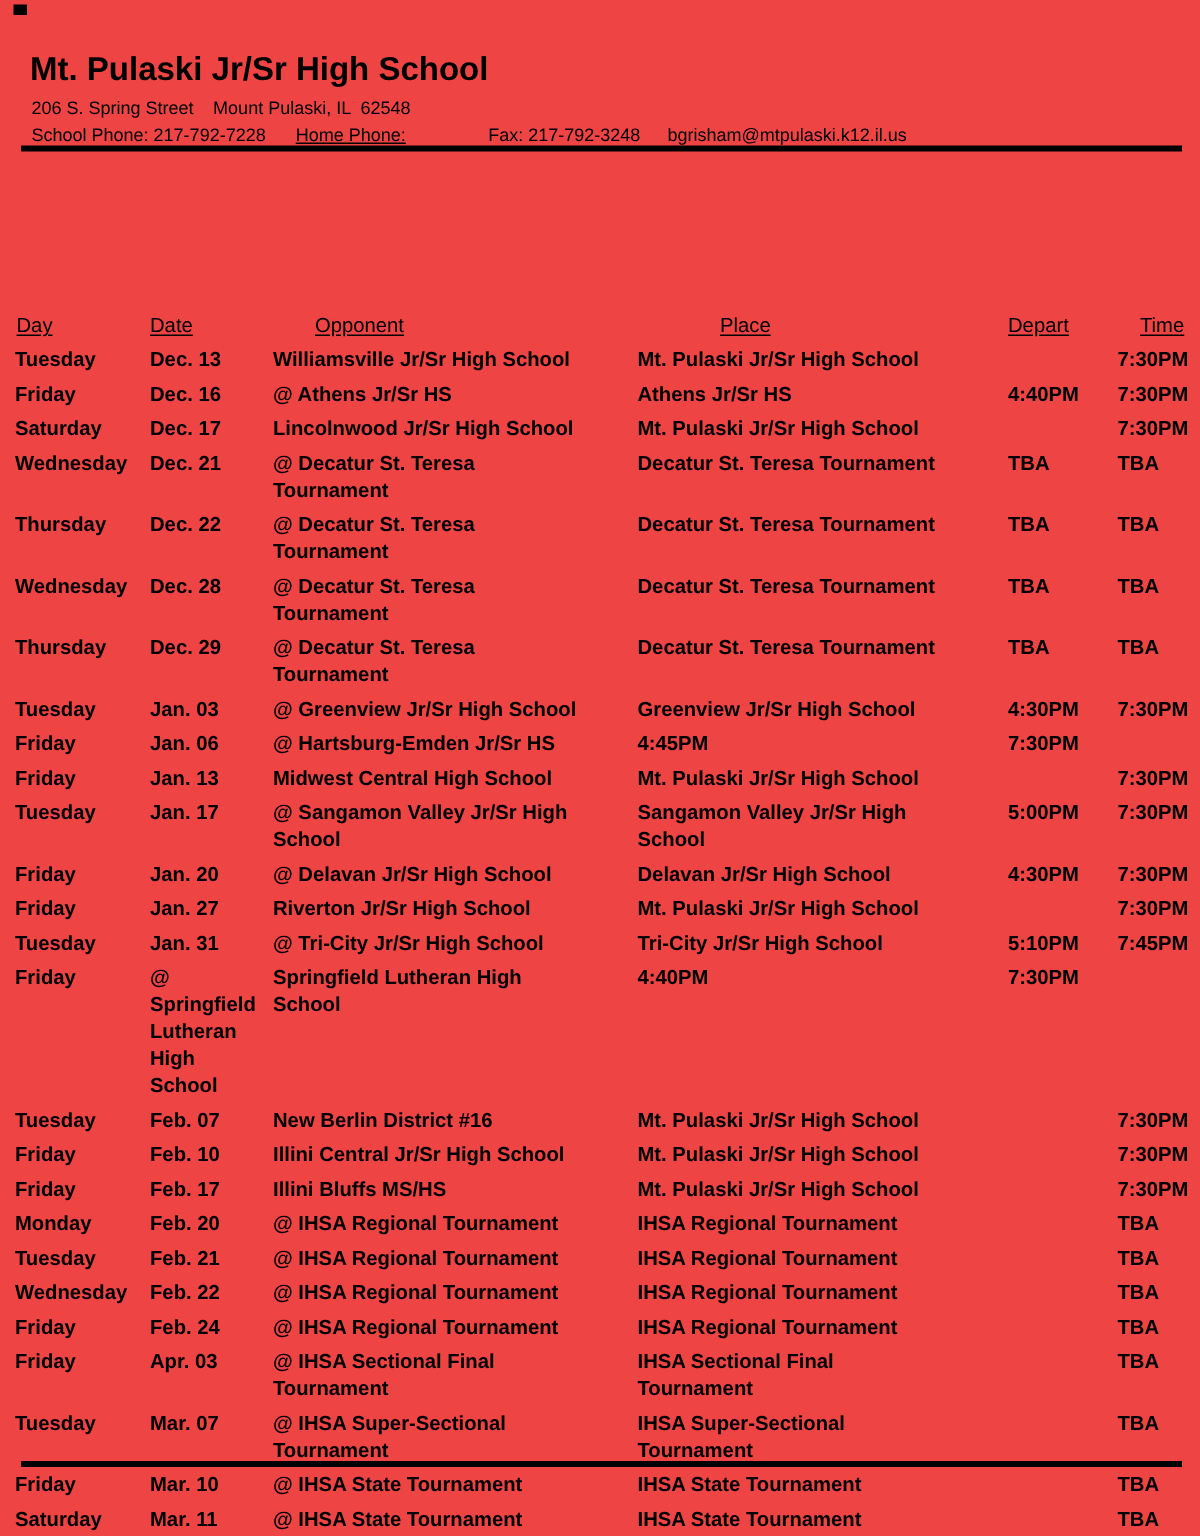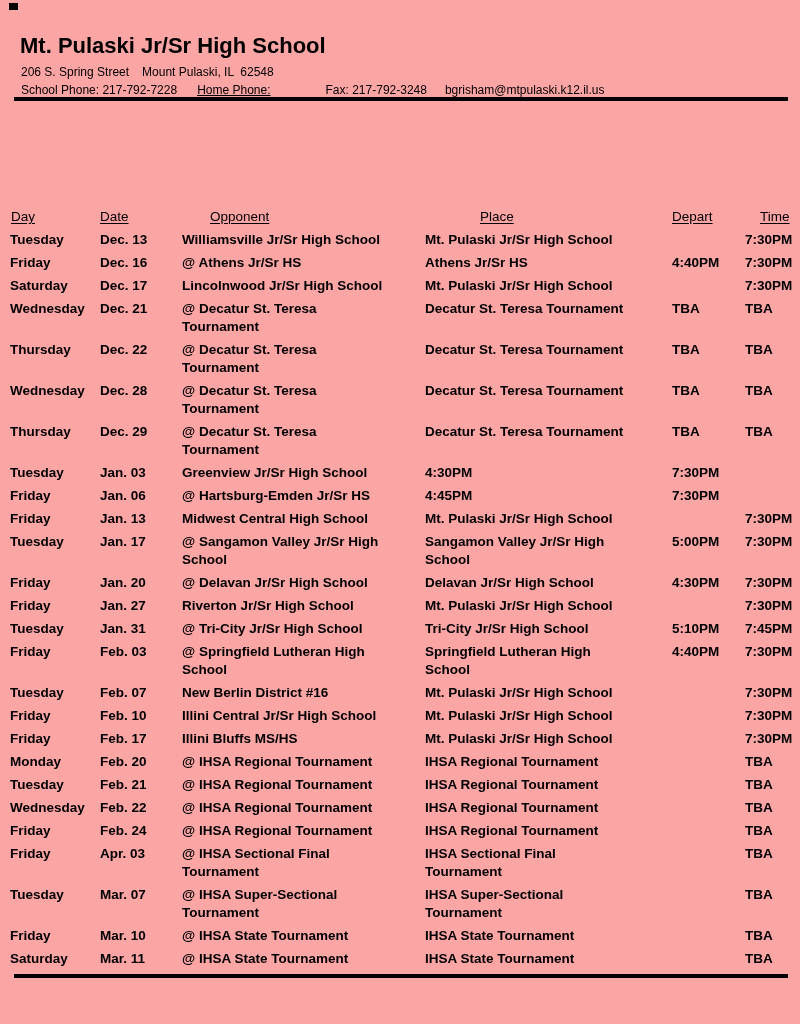--- a/index.html
+++ b/index.html
@@ -1,19 +1,19 @@
 <!DOCTYPE html>
 <html><head>
 <meta charset="utf-8">
 <style>
   * { margin:0; padding:0; box-sizing:border-box; }
   html,body { background:#ffffff; }
   .page {
     position:relative; width:800px; height:1024px;
-    background:#fca5a5; color:#000;
+    background:#ef4444; color:#000;
     font-family:"Liberation Sans", sans-serif;
     overflow:hidden;
   }
   .scan-artifact { position:absolute; left:9px; top:3px; width:9px; height:7px; background:#000; }
 
   .school-name { position:absolute; left:20px; top:33px; font-size:22px; font-weight:bold; }
   .address-line { position:absolute; left:21px; top:65px; font-size:12px; }
   .address-line .seg { white-space:pre; }
   .address-line .seg-0 { margin-right:13px;margin-top:12px; }
   .contact-line { position:absolute; left:21px; top:83px; font-size:12px; }
@@ -141,20 +141,21 @@
     <div class="cell">@ Decatur St. Teresa
 Tournament</div>
     <div class="cell">Decatur St. Teresa Tournament</div>
     <div class="cell">TBA</div>
     <div class="cell">TBA</div>
   </div>
 
   <div class="srow drow">
     <div class="cell">Tuesday</div>
     <div class="cell">Jan. 03</div>
+    <div class="cell">@ Greenview Jr/Sr High School</div>
     <div class="cell">Greenview Jr/Sr High School</div>
     <div class="cell">4:30PM</div>
     <div class="cell">7:30PM</div>
   </div>
 
   <div class="srow drow">
     <div class="cell">Friday</div>
     <div class="cell">Jan. 06</div>
     <div class="cell">@ Hartsburg-Emden Jr/Sr HS</div>
     <div class="cell">4:45PM</div>
@@ -203,21 +204,20 @@
     <div class="cell">Tuesday</div>
     <div class="cell">Jan. 31</div>
     <div class="cell">@ Tri-City Jr/Sr High School</div>
     <div class="cell">Tri-City Jr/Sr High School</div>
     <div class="cell">5:10PM</div>
     <div class="cell">7:45PM</div>
   </div>
 
   <div class="srow drow">
     <div class="cell">Friday</div>
-    <div class="cell">Feb. 03</div>
     <div class="cell">@ Springfield Lutheran High
 School</div>
     <div class="cell">Springfield Lutheran High
 School</div>
     <div class="cell">4:40PM</div>
     <div class="cell">7:30PM</div>
   </div>
 
   <div class="srow drow">
     <div class="cell">Tuesday</div>

